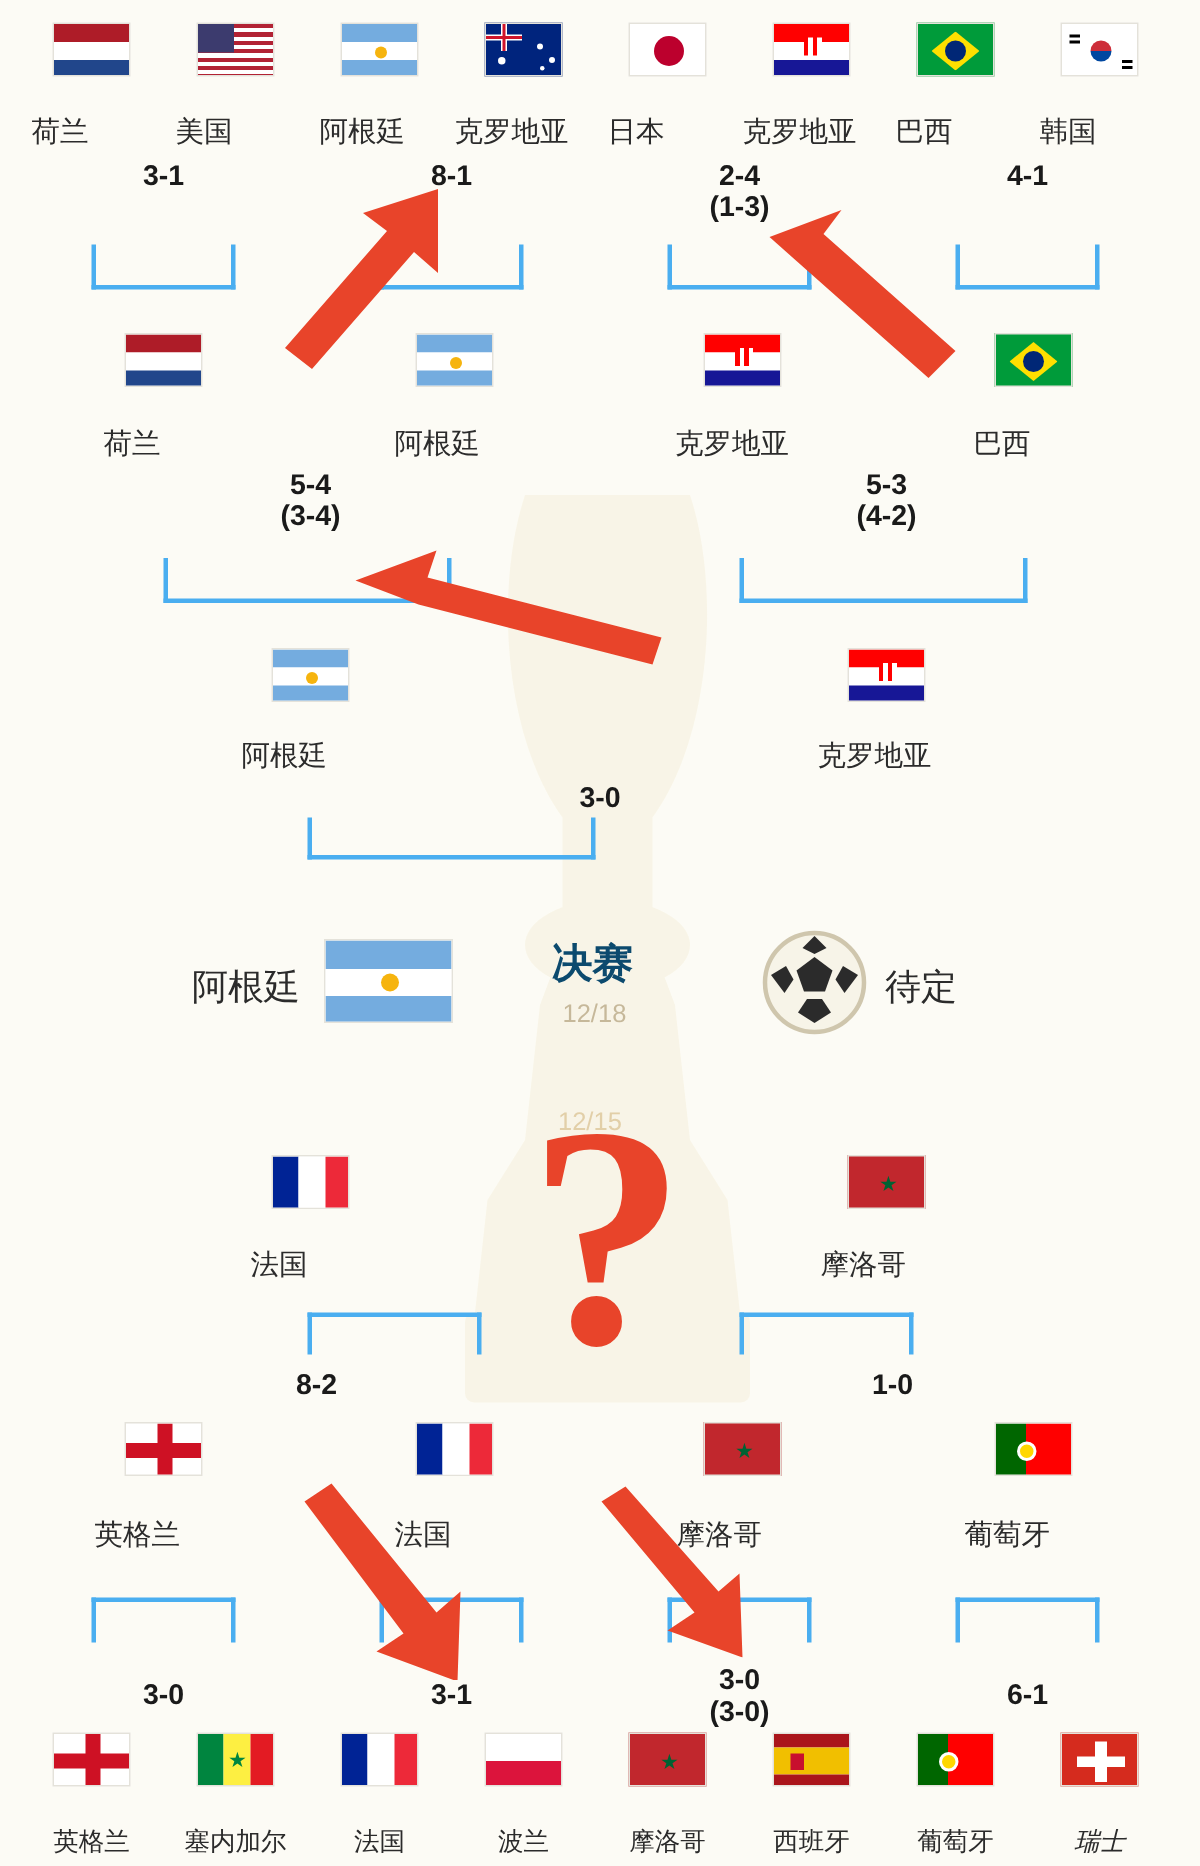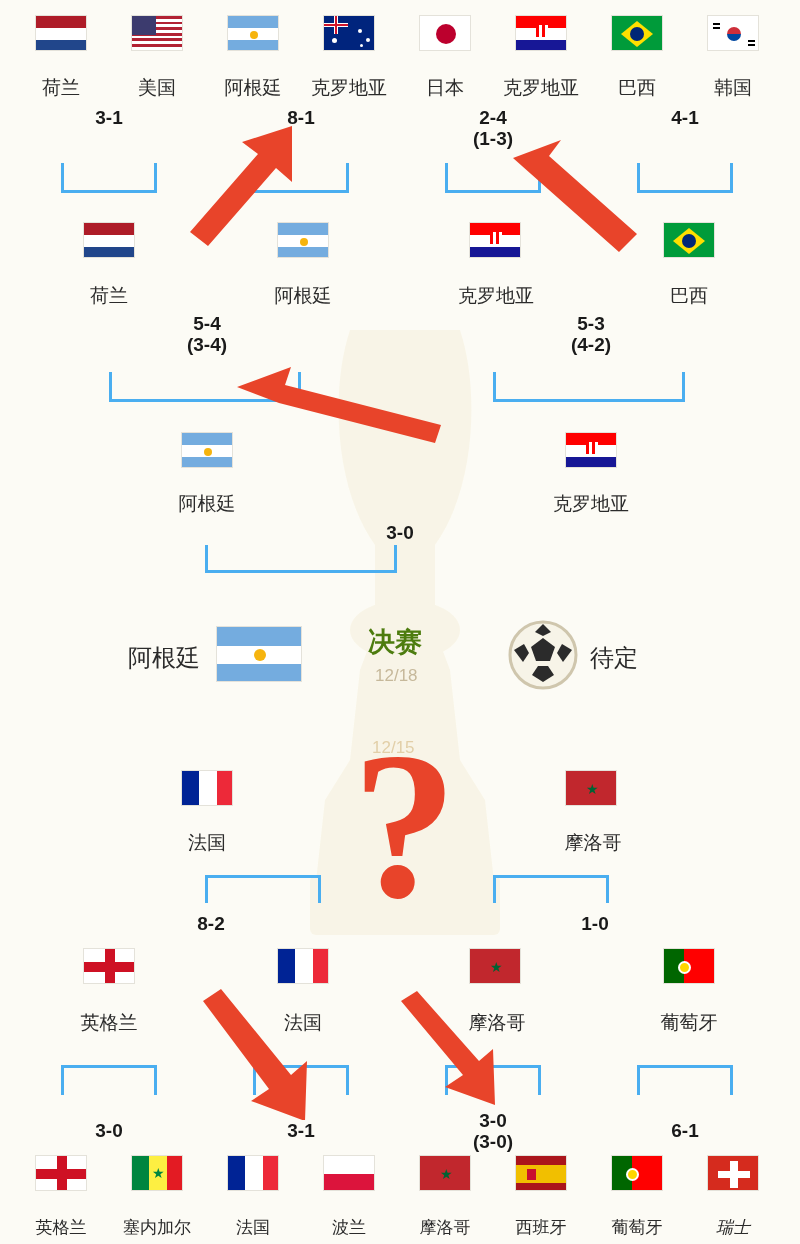--- a/index.html
+++ b/index.html
@@ -25,33 +25,33 @@
   }
 
   
   .abs { position:absolute; }
 
   
   .flag { position:absolute; border:1px solid #e4e2da; overflow:hidden; background:#fff; }
   .flag .stripes, .flag .panel { position:absolute; left:0; right:0; }
 
   .label {
-    position:absolute; text-align:center; color:#2b2b2b;
+    position:absolute; color:#2b2b2b;
     font-size:19px; font-family:"Liberation Sans","DejaVu Sans",sans-serif;
   }
   .score {
     position:absolute; text-align:center; color:#1a1a1a;
     font-size:19px; font-weight:bold; line-height:1.12;
     font-family:"Liberation Sans","DejaVu Sans",sans-serif;
   }
   .bracket { position:absolute; border:3px solid #4aaef0; border-top:none; }
   .bracket.flat { border-left:3px solid #4aaef0; border-right:3px solid #4aaef0; border-bottom:3px solid #4aaef0; }
 
   .final-word {
-    position:absolute; font-size:27px; font-weight:bold; color:#4d7c0f;
+    position:absolute; font-size:27px; font-weight:bold; color:#0c4a6e;
   }
   .final-date { position:absolute; font-size:17px; color:#c6b89a; }
   .date-mid { position:absolute; font-size:17px; color:#e2cfa8; }
 
   .tbd-label { position:absolute; font-size:24px; color:#2b2b2b; }
   .arg-label { position:absolute; font-size:24px; color:#2b2b2b; }
 
   .qmark {
     position:absolute; color:#e8442a; font-weight:bold;
     font-size:210px; line-height:1; font-family:"Liberation Serif", serif;

